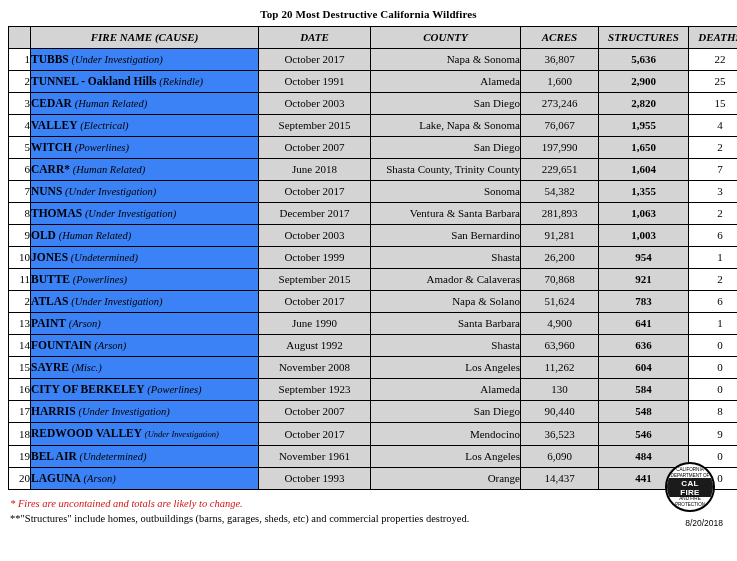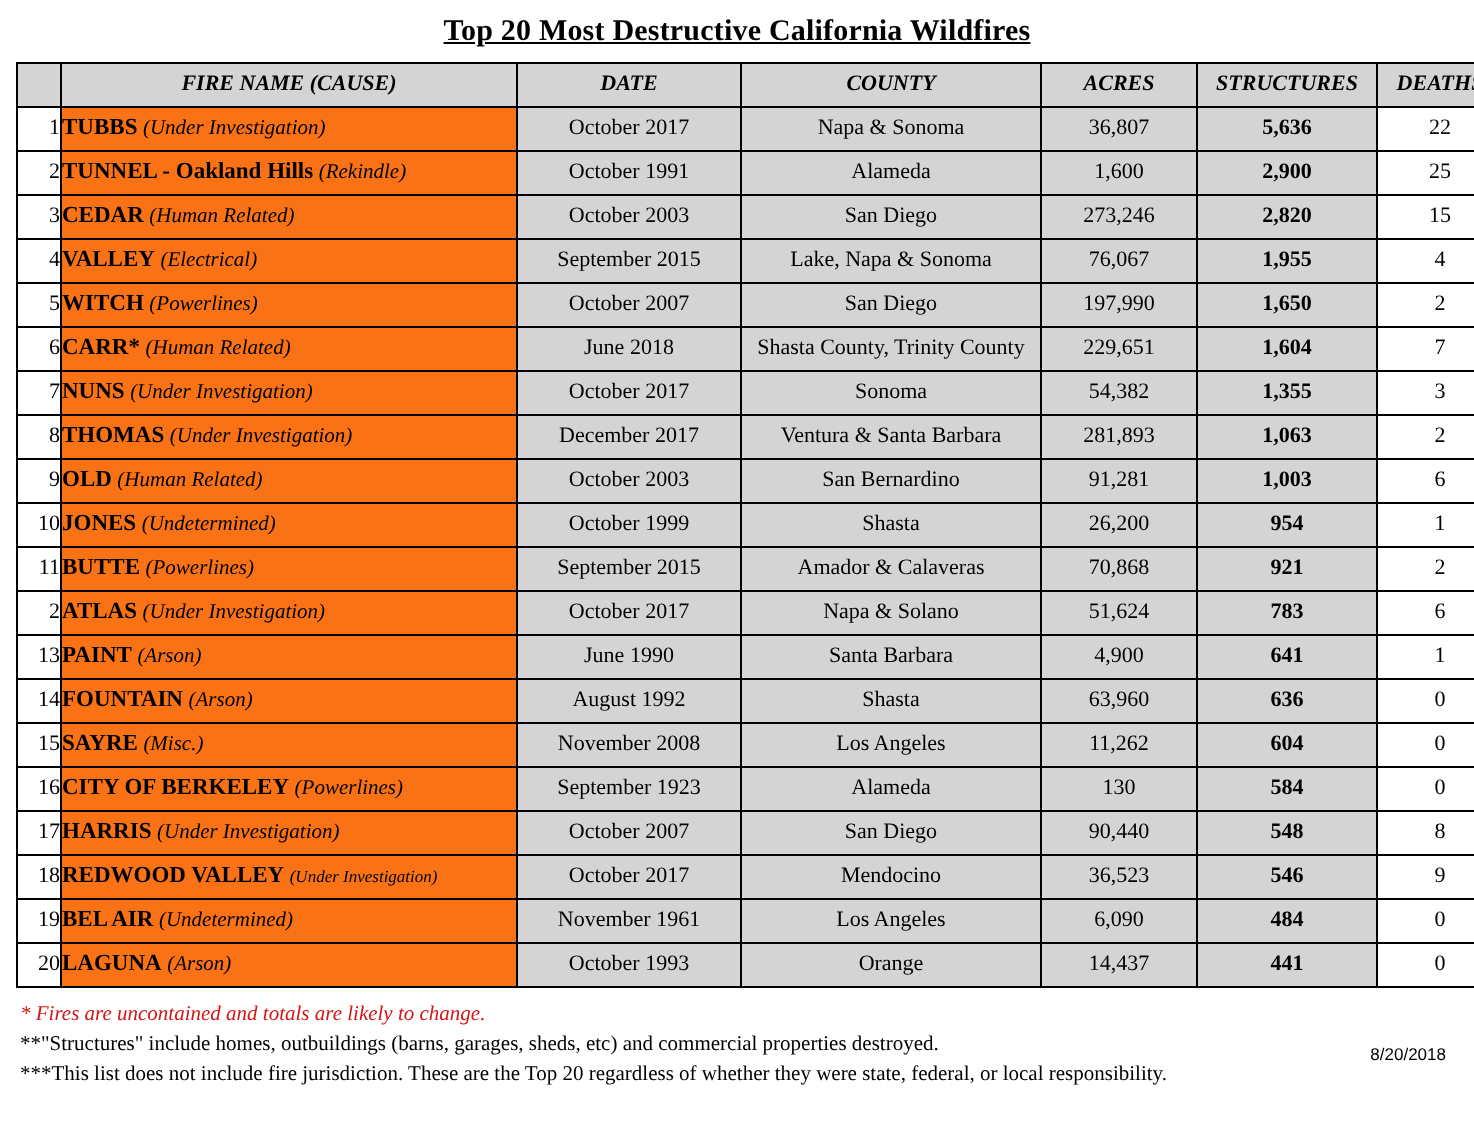--- a/index.html
+++ b/index.html
@@ -18,24 +18,23 @@
     position: relative;
     width: 737px;
     height: 561px;
     box-sizing: border-box;
     padding: 6px 8px 0 8px;
   }
   .title {
     text-align: center;
     font-family: "Liberation Serif", serif;
     font-weight: bold;
-    font-size: 15px;
+    font-size: 11px;
     letter-spacing: 0.1px;
     margin: 2px 0 6px 0;
-    text-decoration: underline;
   }
   table.wildfires {
     border-collapse: collapse;
     width: 721px;
     margin: 0 auto;
     table-layout: fixed;
   }
   table.wildfires th,
   table.wildfires td {
     border: 1px solid #000000;
@@ -67,41 +66,41 @@
   td.rank {
     text-align: right;
     padding-right: 4px;
     font-size: 11px;
     font-weight: normal;
     background: #ffffff;
   }
   td.name {
     text-align: left;
     padding-left: 12px;
-    background: #f97316;
+    background: #3b82f6;
     margin-left: 20px;
   }
   td.name .fname {
     font-weight: bold;
     font-size: 11.5px;
   }
   td.name .cause {
     font-style: italic;
     font-size: 10.5px;
   }
   td.name .cause-small {
     font-style: italic;
     font-size: 8.5px;
   }
   td.date {
     text-align: center;
     background: #d4d4d4;
   }
   td.county {
-    text-align: center;
+    text-align: right;
     background: #d4d4d4;
     font-size: 10.5px;
     margin-top: 13px;
   }
   td.acres {
     text-align: center;
     background: #d4d4d4;
   }
   td.structures {
     text-align: center;
@@ -389,18 +388,27 @@
           <td class="structures">441</td>
           <td class="deaths">0</td>
         </tr>
       </tbody>
   </table>
 
   <div class="footer-wrap">
     <div class="footnotes">
       <div class="fn1">* Fires are uncontained and totals are likely to change.</div>
       <div>**"Structures" include homes, outbuildings (barns, garages, sheds, etc) and commercial properties destroyed.</div>
-      <div>***This list does not include fire jurisdiction.  These are the Top 20 regardless of whether they were state, federal, or local responsibility.</div>
+    </div>
+    <div class="logo">
+      <div class="logo-badge">
+        <div class="logo-top">CALIFORNIA DEPARTMENT OF FORESTRY</div>
+        <div class="logo-band">
+          <div>CAL</div>
+          <div>FIRE</div>
+        </div>
+        <div class="logo-bottom">AND FIRE PROTECTION</div>
+      </div>
     </div>
     <div class="date-stamp">8/20/2018</div>
   </div>
 
 </div>
 
 </body></html>

